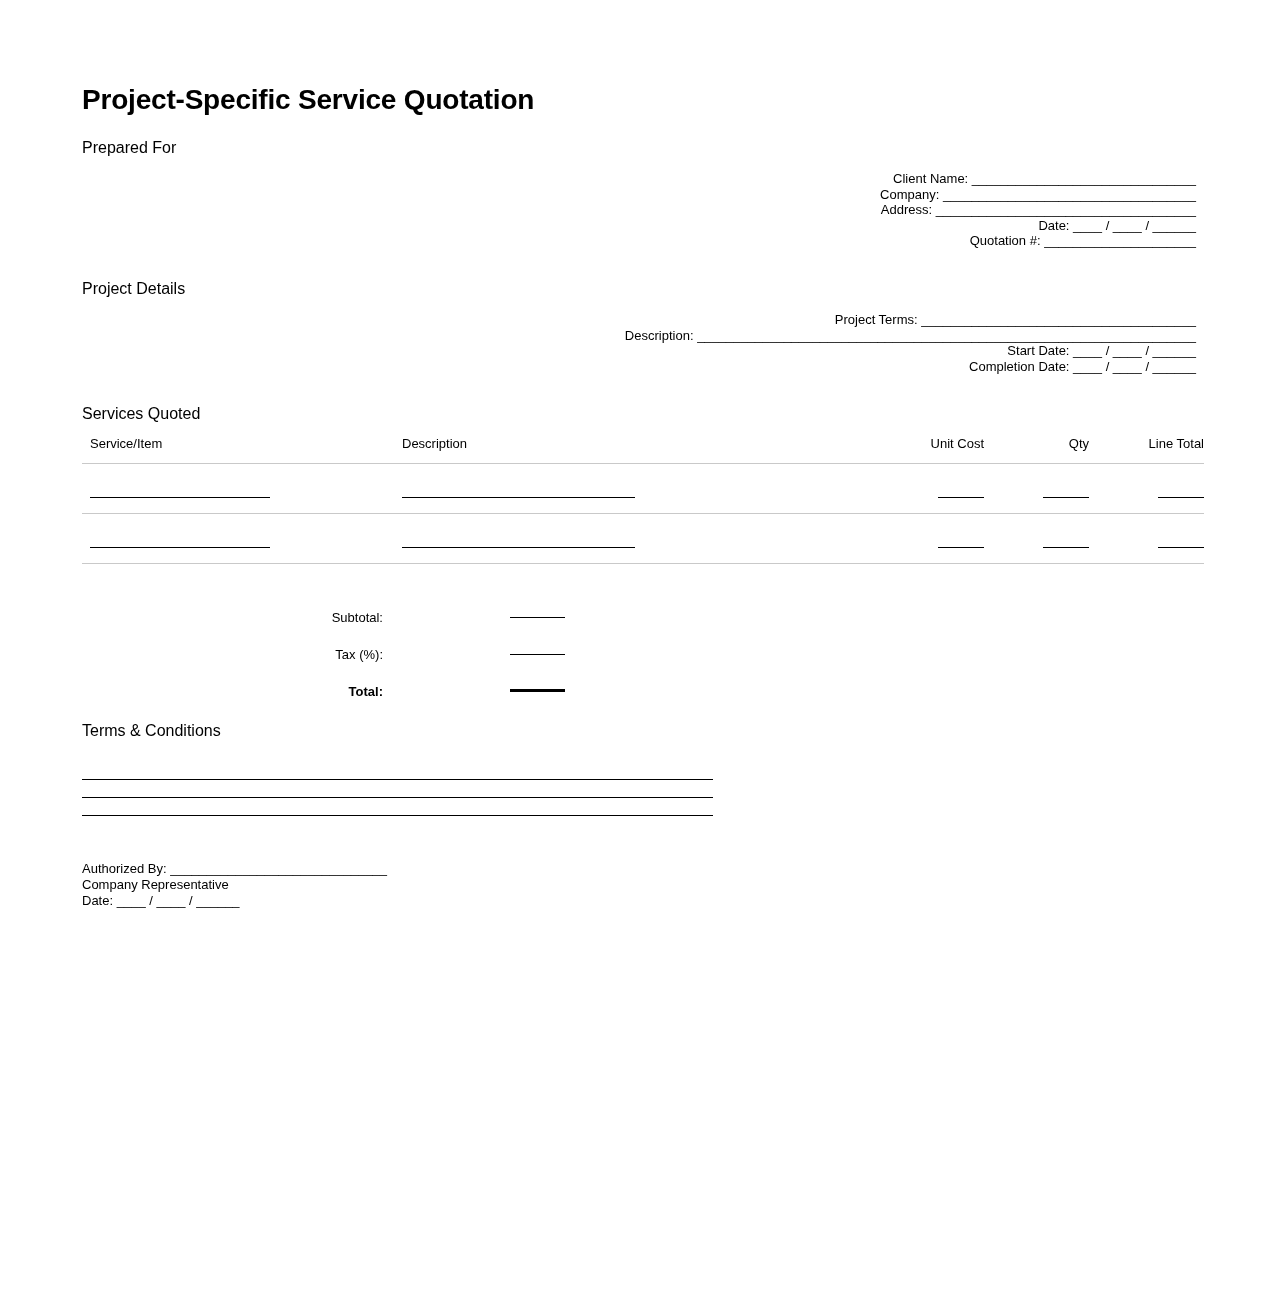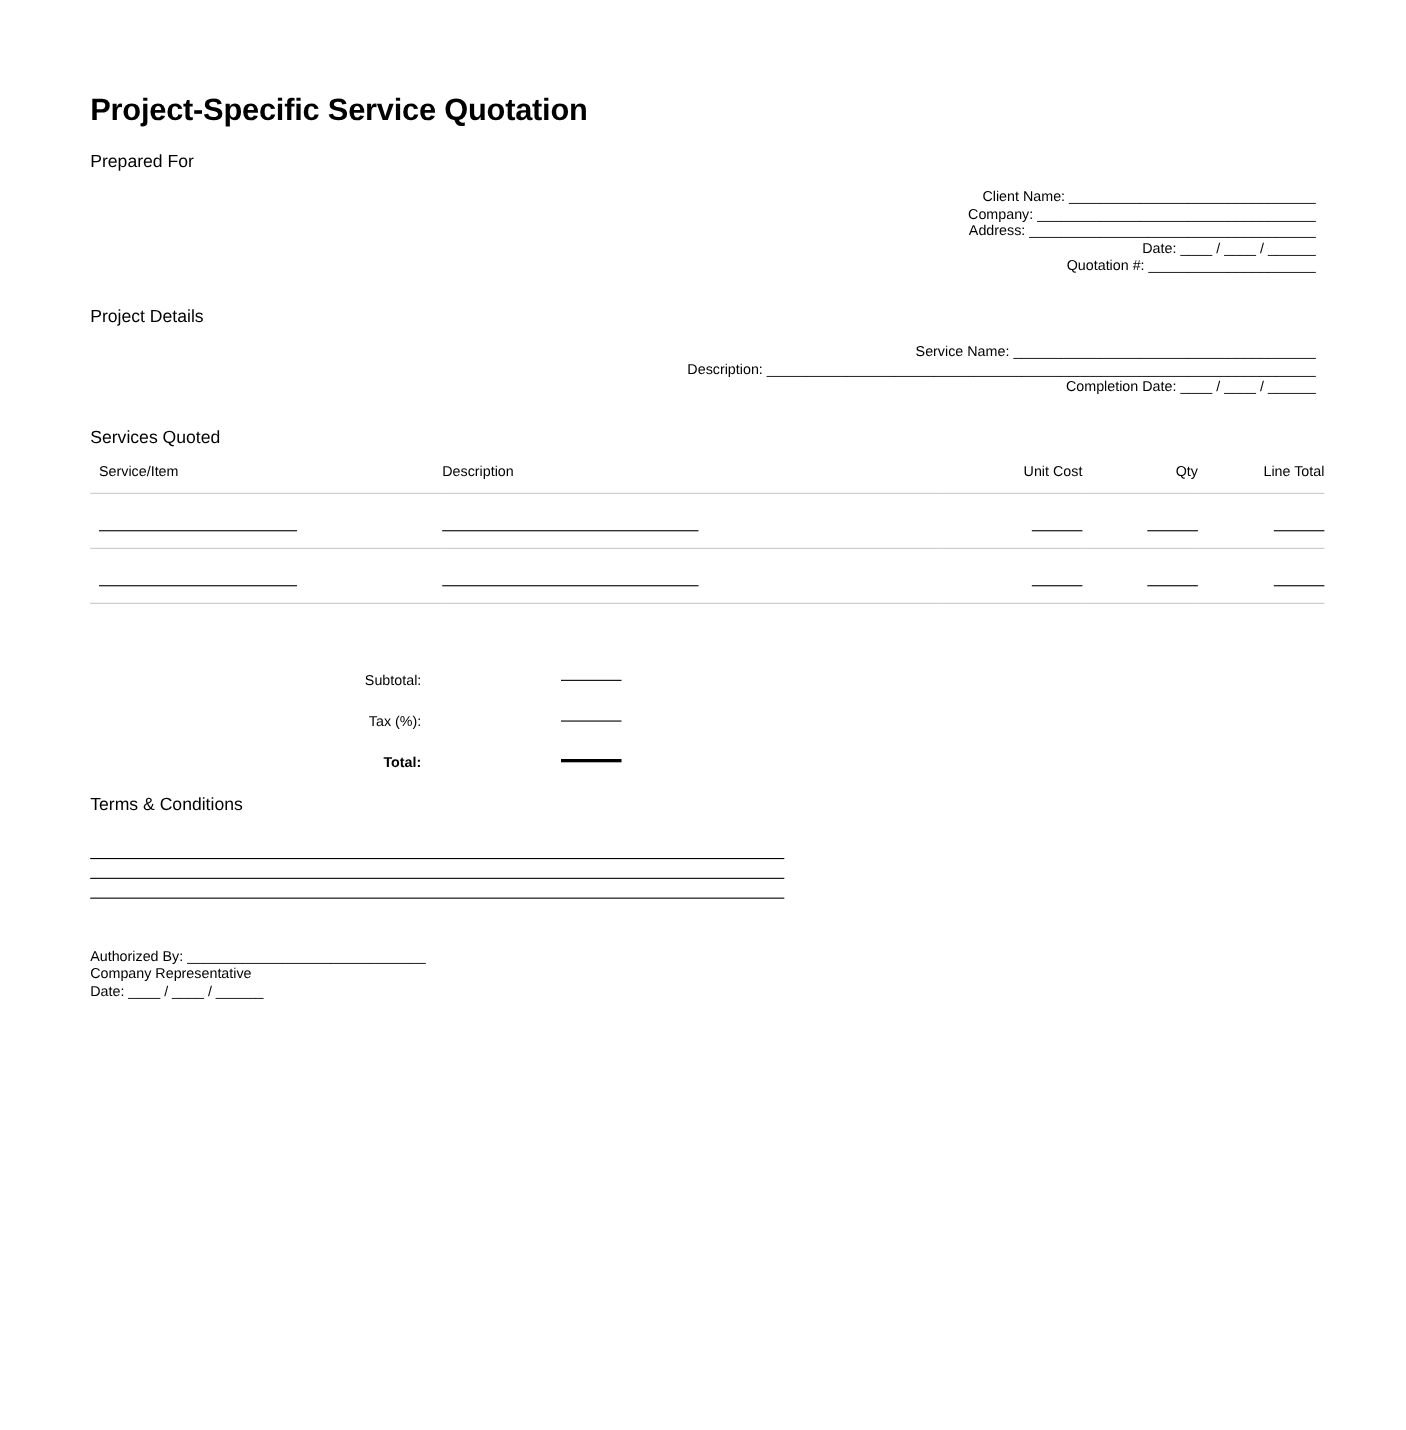--- a/index.html
+++ b/index.html
@@ -87,21 +87,21 @@
     display: inline-block;
     border-bottom: 1px solid #000;
     height: 0;
   }
   .blank-service   { width: 180px; }
   .blank-desc      { width: 233px; }
   .blank-small     { width: 46px; }
 
   
   .totals {
-    margin-top: 62px;
+    margin-top: 46px;
     border-collapse: collapse;
     table-layout: fixed;
   }
   .totals td {
     font-size: 13px;
     padding: 0 0 22px 0;
     vertical-align: baseline;
   }
   .totals td.label {
     width: 301px;
@@ -151,22 +151,23 @@
     <div class="field-line"><span>Company:</span> <span>___________________________________</span></div>
     <div class="field-line"><span>Address:</span> <span>____________________________________</span></div>
     <div class="field-line"><span>Date:</span> <span>____ / ____ / ______</span></div>
     <div class="field-line"><span>Quotation #:</span> <span>_____________________</span></div>
   </div>
 
   <div class="sp-30"></div>
 
   <h2 class="section-heading">Project Details</h2>
   <div class="field-block">
-    <div class="field-line"><span>Service Name:</span> <span>______________________________________</span></div>
+    <div class="field-line"><span>Project Terms:</span> <span>______________________________________</span></div>
     <div class="field-line"><span>Description:</span> <span>_____________________________________________________________________</span></div>
+    <div class="field-line"><span>Start Date:</span> <span>____ / ____ / ______</span></div>
     <div class="field-line"><span>Completion Date:</span> <span>____ / ____ / ______</span></div>
   </div>
 
   <div class="sp-30"></div>
 
   <h2 class="section-heading tight">Services Quoted</h2>
 
   <table class="services-table">
     <thead>
       <tr>

